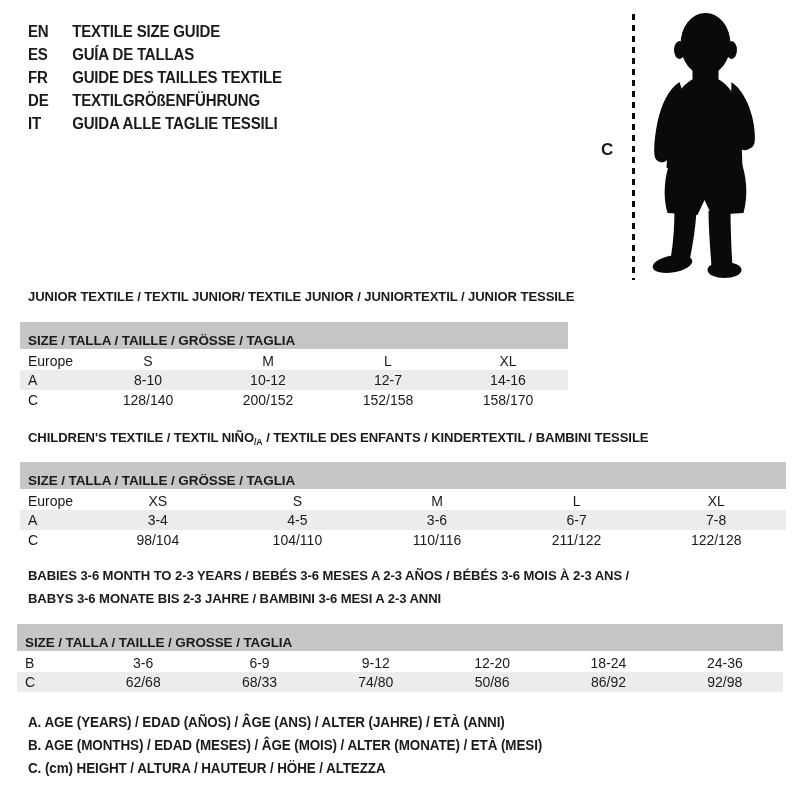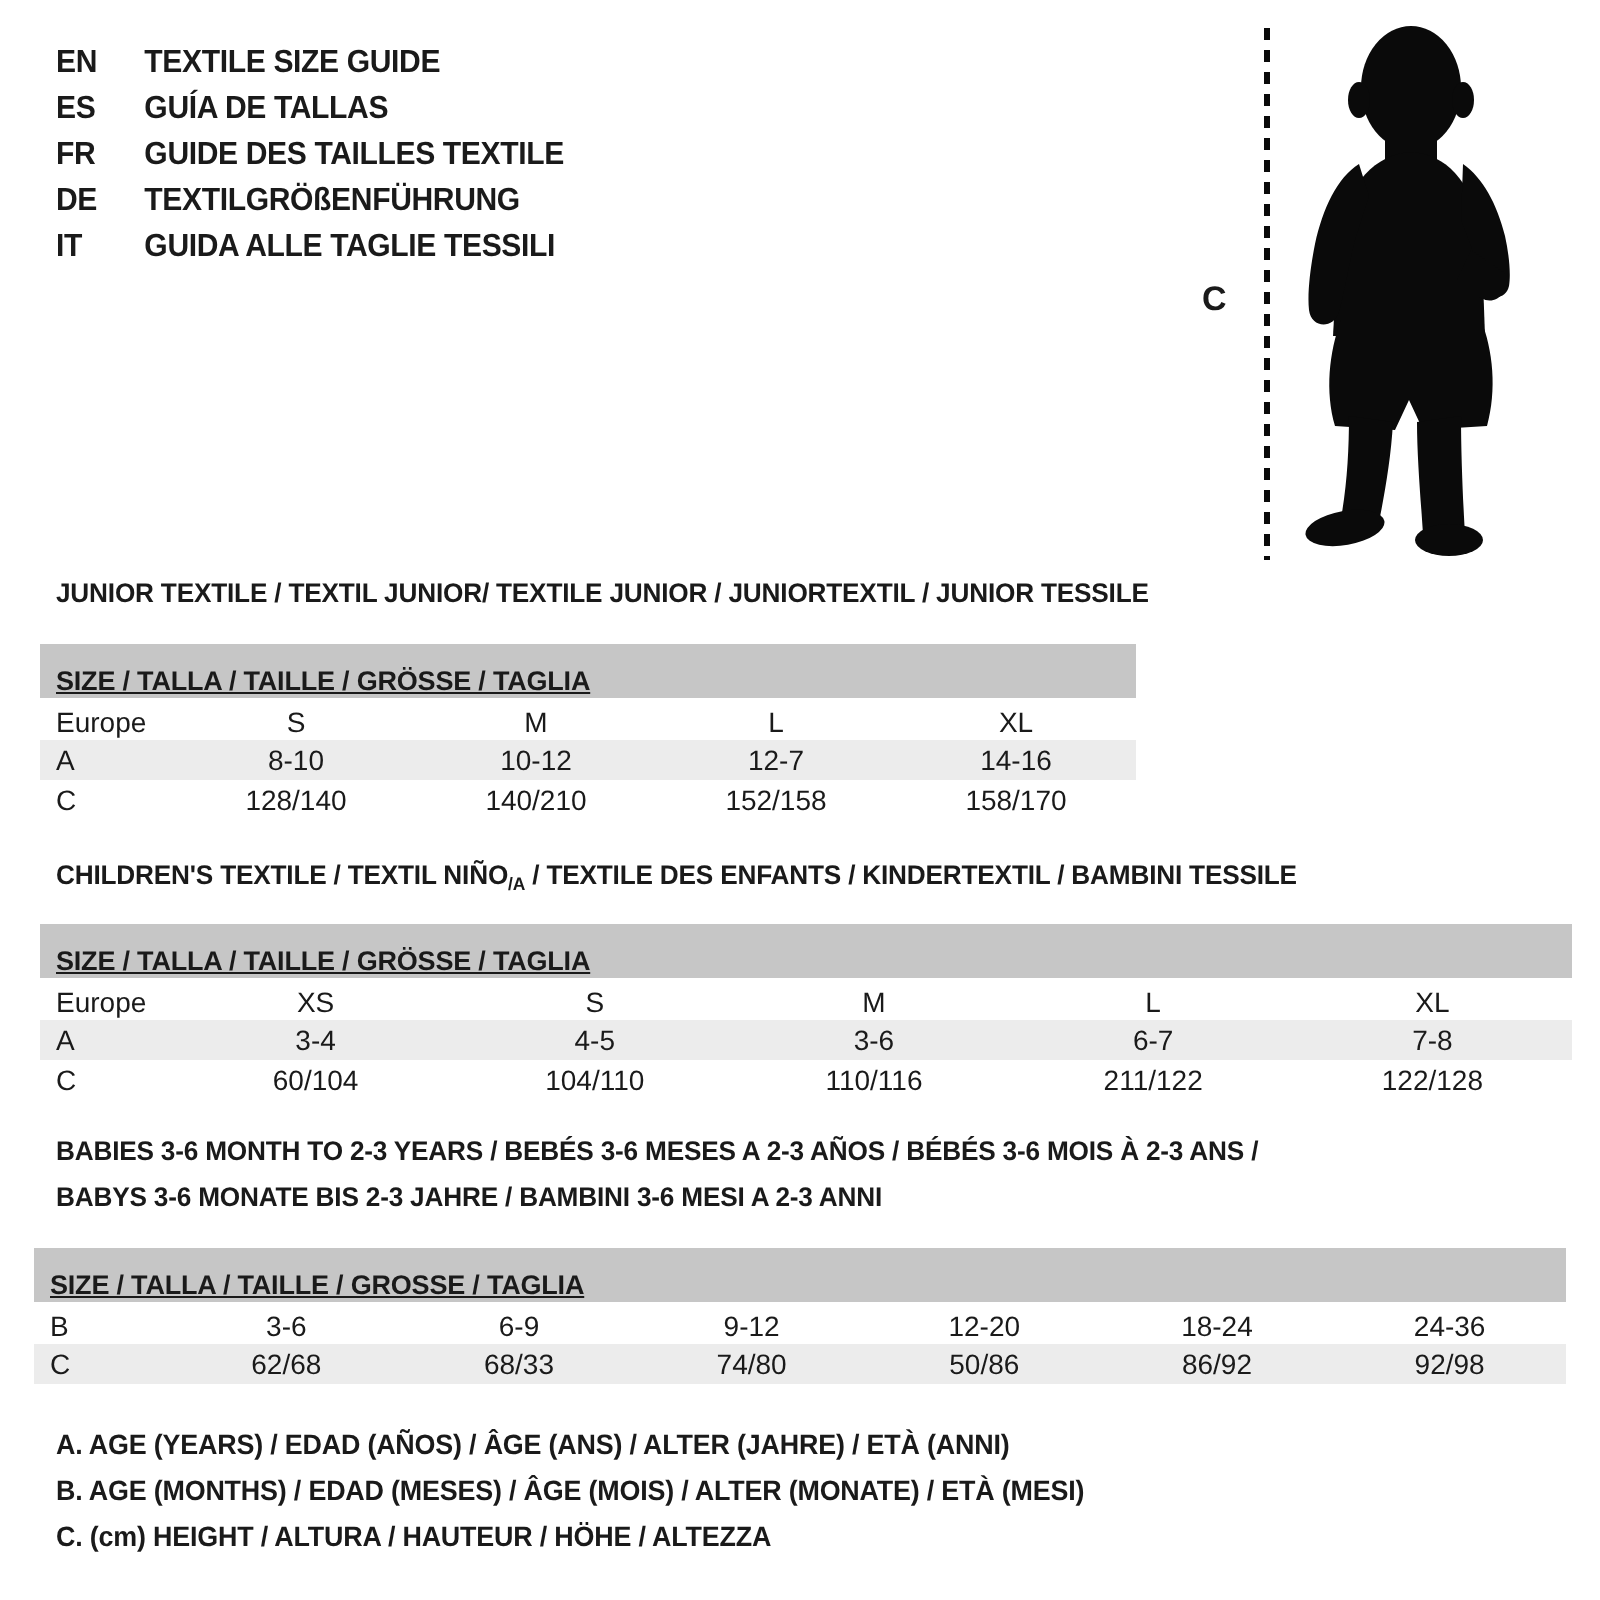--- a/index.html
+++ b/index.html
@@ -35,21 +35,21 @@
   .s2-title{left:28px;top:426px}
   .s3-title{left:28px;top:564px}
   
   .size-table{position:absolute;border-collapse:collapse;table-layout:fixed;font-size:14px}
   .s1-table{left:20px;top:322px;width:548px}
   .s2-table{left:20px;top:462px;width:766px}
   .s3-table{left:17px;top:624px;width:766px}
   .size-table th.bar{
     background:var(--bar);font-weight:bold;text-align:left;
     height:21px;padding:11px 0 1px 8px;border-bottom:2px solid #fff;
-    font-size:13.5px;letter-spacing:-.1px;white-space:nowrap;text-decoration:underline;
+    font-size:13.5px;letter-spacing:-.1px;white-space:nowrap;
   }
   .size-table td{height:20px;text-align:center;padding:0}
   .size-table td.label{text-align:left;padding-left:8px}
   .size-table tr.shaded td{background:var(--shade)}
   
   .footnotes{position:absolute;left:28px;top:711px;transform:scaleX(.96);transform-origin:left top}
   .footnote{font-weight:bold;font-size:14px;line-height:23px;white-space:nowrap;letter-spacing:-.1px}
 </style>
 </head>
 <body>
@@ -126,21 +126,21 @@
         <tr class="shaded">
           <td class="label">A</td>
           <td>8-10</td>
           <td>10-12</td>
           <td>12-7</td>
           <td>14-16</td>
         </tr>
         <tr>
           <td class="label">C</td>
           <td>128/140</td>
-          <td>140/210</td>
+          <td>200/152</td>
           <td>152/158</td>
           <td>158/170</td>
         </tr>
       </tbody>
     </table>
     <div class="sec-title s2-title">
       <div class="sec-title-line"><span>CHILDREN'S TEXTILE / TEXTIL NIÑO</span><span class="sub">/A</span><span> / TEXTILE DES ENFANTS / KINDERTEXTIL / BAMBINI TESSILE</span></div>
     </div>
     <table class="size-table s2-table">
       <colgroup>
@@ -168,21 +168,21 @@
         <tr class="shaded">
           <td class="label">A</td>
           <td>3-4</td>
           <td>4-5</td>
           <td>3-6</td>
           <td>6-7</td>
           <td>7-8</td>
         </tr>
         <tr>
           <td class="label">C</td>
-          <td>60/104</td>
+          <td>98/104</td>
           <td>104/110</td>
           <td>110/116</td>
           <td>211/122</td>
           <td>122/128</td>
         </tr>
       </tbody>
     </table>
     <div class="sec-title s3-title">
       <div class="sec-title-line"><span>BABIES 3-6 MONTH TO 2-3 YEARS / BEBÉS 3-6 MESES A 2-3 AÑOS / BÉBÉS 3-6 MOIS À 2-3 ANS /</span></div>
       <div class="sec-title-line"><span>BABYS 3-6 MONATE BIS 2-3 JAHRE / BAMBINI 3-6 MESI A 2-3 ANNI</span></div>

